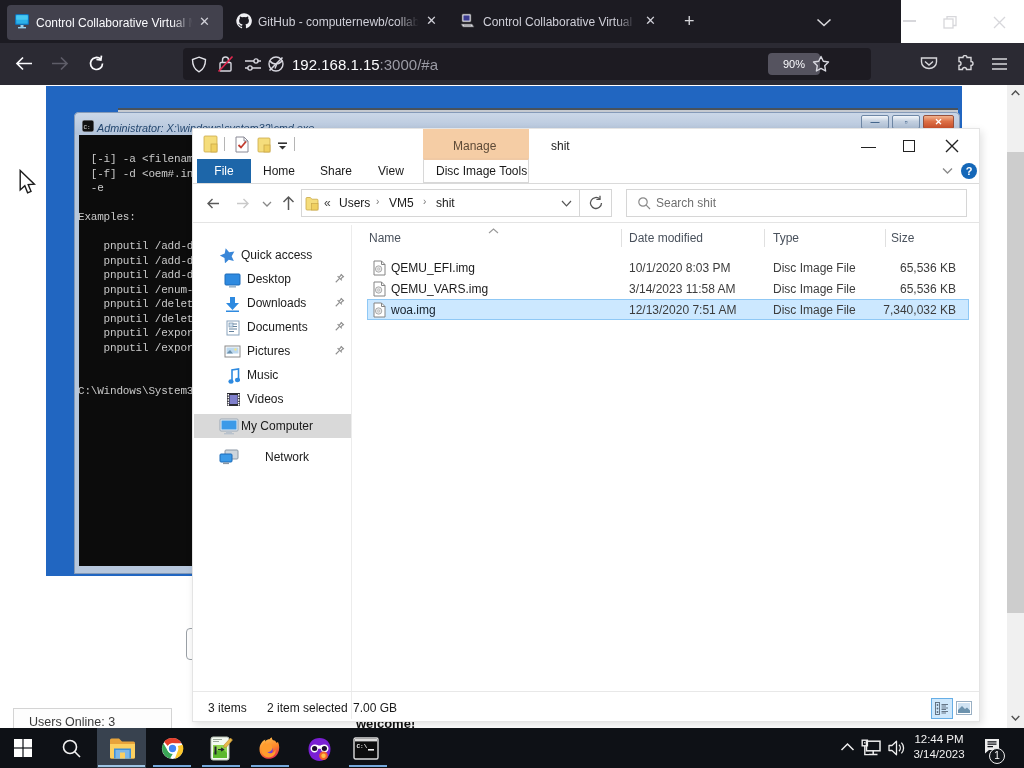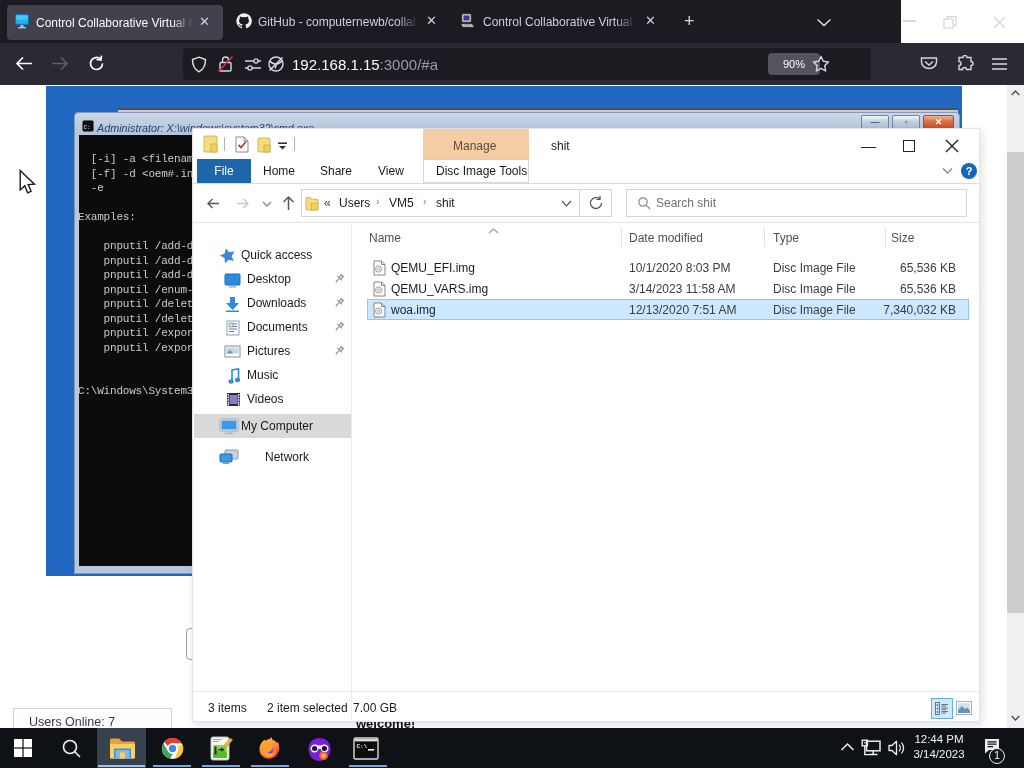--- a/index.html
+++ b/index.html
@@ -178,21 +178,21 @@
 
 
 C:\Windows\System32&gt;</div>
       </div>
     </div>
   </div>
 
   <div class="abs" style="left:186px;top:543px;width:40px;height:32px;background:#fdfdfd;border:1px solid #9aa0a6;border-radius:4px;"></div>
 
   <div class="abs" style="left:13px;top:623px;width:159px;height:60px;background:#fdfdfd;border:1px solid #d4d4d4;">
-    <div class="abs" style="left:15px;top:6px;font-size:12.5px;color:#3a3a3a;">Users Online: 7</div>
+    <div class="abs" style="left:15px;top:6px;font-size:12.5px;color:#3a3a3a;">Users Online: 3</div>
   </div>
 
   <div class="abs" style="left:356px;top:631px;font-size:13px;font-weight:bold;color:#101010;">welcome!</div>
 
   <div class="abs" style="left:1007px;top:0;width:17px;height:643px;background:#f0f0f0;">
     <svg class="abs" style="left:4px;top:5px" width="9" height="6" viewBox="0 0 9 6">
         <path d="M.7 5 L4.5 1 L8.3 5" fill="none" stroke="#505050" stroke-width="1.4"></path>
       </svg>
     <div class="abs" style="left:0;top:67px;width:17px;height:461px;background:#cdcdcd;"></div>
     <svg class="abs" style="left:4px;top:630px" width="9" height="6" viewBox="0 0 9 6">

